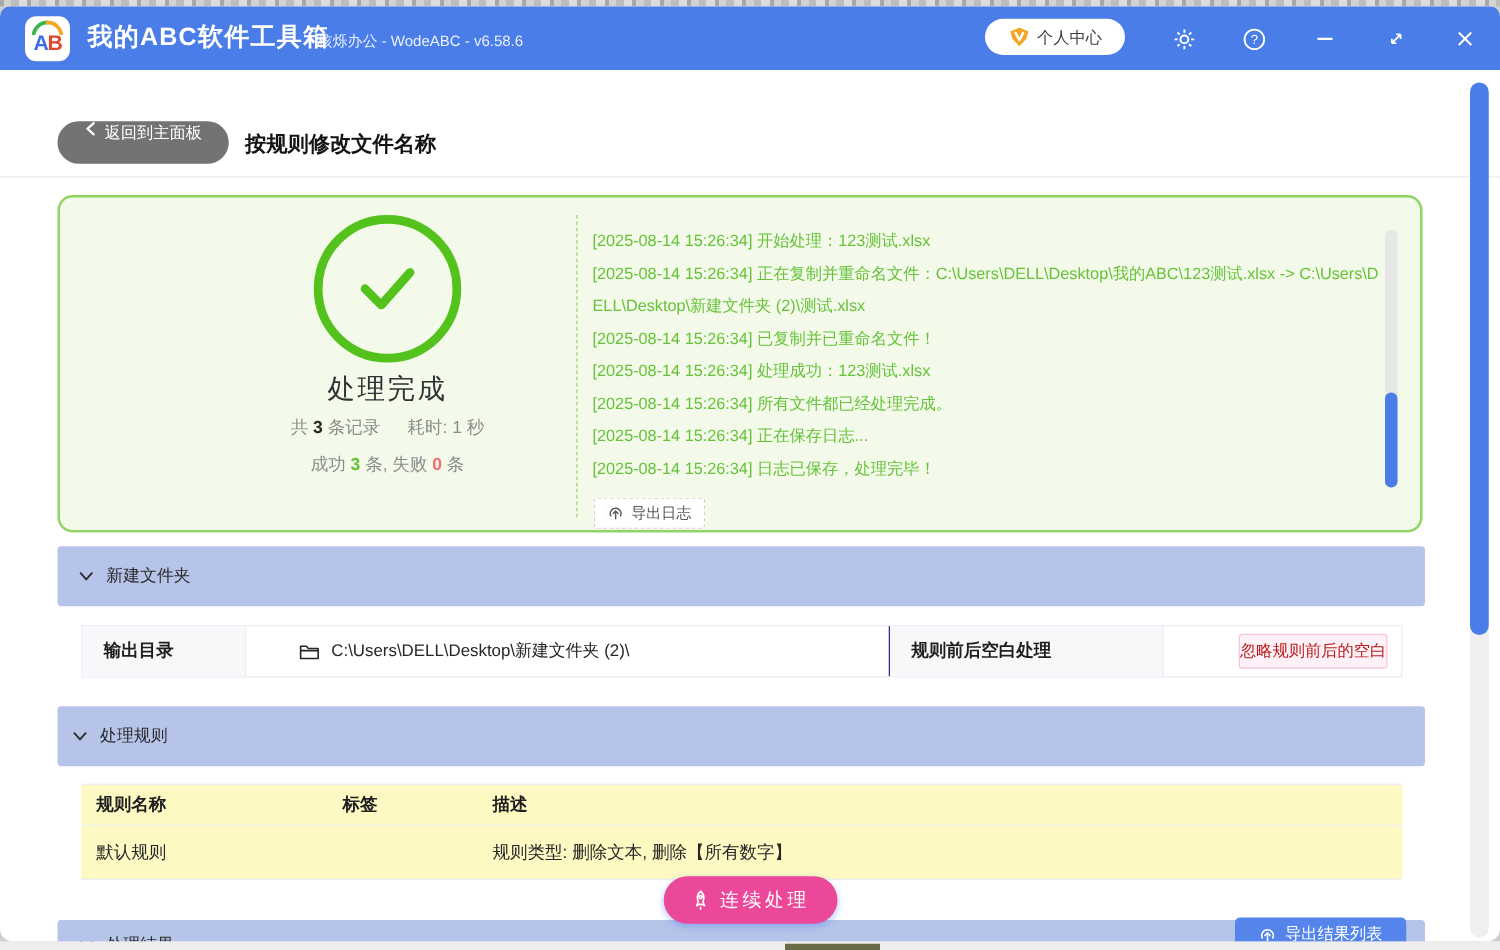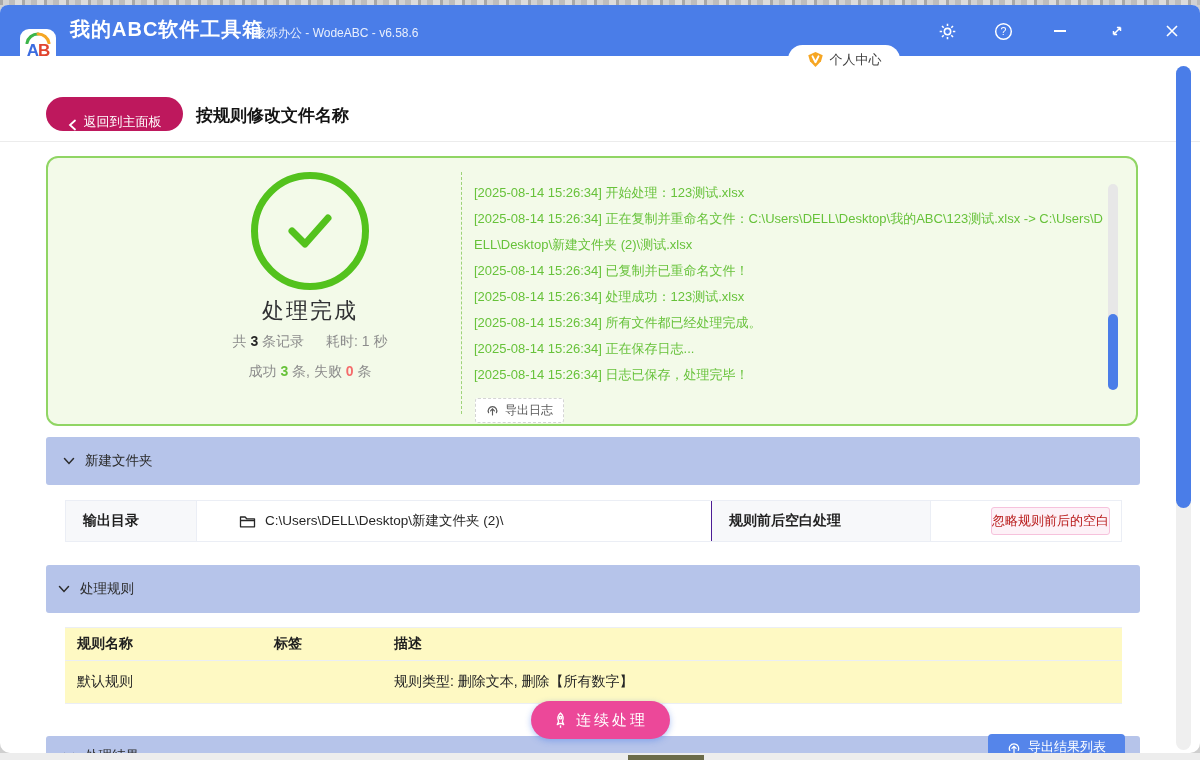--- a/index.html
+++ b/index.html
@@ -10,34 +10,34 @@
     background:repeating-linear-gradient(90deg,#a8a8a8 0 3px,#d2d2d2 3px 9px,#bdbdbd 9px 15px,#dcdcdc 15px 22px); }
   .desktop-strip-bottom { position:absolute; left:0; top:753px; width:1200px; height:7px; background:#ededed; }
   .desktop-chip { position:absolute; left:628px; top:755px; width:76px; height:5px; background:#6b6b4a; }
 
   .window { position:absolute; left:0; top:5px; width:1200px; height:748px; background:#ffffff;
     border-radius:8px 8px 10px 10px; overflow:hidden; }
 
   
   .titlebar { position:absolute; left:0; top:0; width:1200px; height:51px; background:#4a7de8; }
   .logo { position:absolute; left:20px; top:8px; width:36px; height:36px; background:#ffffff; border-radius:9px;
-    display:flex; align-items:flex-end; justify-content:center; overflow:hidden;margin-top:16px; }
+    display:flex; align-items:flex-end; justify-content:center; overflow:hidden; }
   .logo-ab { font-size:17px; font-weight:bold; line-height:1; padding-bottom:6px; letter-spacing:-1px; }
   .logo-ab .a { color:#3b6ce0; } .logo-ab .b { color:#e0442f; }
   .logo-arc { position:absolute; left:4px; top:3px; }
   .app-title { position:absolute; left:70px; top:11px; color:#ffffff; font-size:20px; font-weight:bold; letter-spacing:1px; }
   .app-subtitle { position:absolute; left:254px; top:20px; color:rgba(255,255,255,.88); font-size:12px; }
   .user-center { position:absolute; left:788px; top:10px; width:112px; height:29px; background:#ffffff; border-radius:15px;
-    display:flex; align-items:center; justify-content:center; gap:6px; cursor:pointer;margin-top:30px; }
+    display:flex; align-items:center; justify-content:center; gap:6px; cursor:pointer; }
   .user-center span { font-size:13px; color:#3d3d3d; }
   .tb-icon { position:absolute; top:15px; width:22px; height:22px; display:flex; align-items:center; justify-content:center; cursor:pointer; }
 
   
-  .back-btn { position:absolute; left:46px; top:92px; width:137px; height:34px; background:#be185d; border-radius:17px;
-    display:flex; align-items:flex-end; justify-content:center; gap:7px; color:#fff; font-size:13px; cursor:pointer; }
+  .back-btn { position:absolute; left:46px; top:92px; width:137px; height:34px; background:#737373; border-radius:17px;
+    display:flex; align-items:flex-start; justify-content:center; gap:7px; color:#fff; font-size:13px; cursor:pointer; }
   .page-title { position:absolute; left:196px; top:99px; font-size:17px; font-weight:bold; color:#141414; }
   .hdivider { position:absolute; left:0; top:136px; width:1200px; height:1px; background:#ececec; }
 
   
   .panel { position:absolute; left:46px; top:151px; width:1092px; height:270px; background:#f3fae9;
     border:2px solid #90d564; border-radius:12px; }
   .check-circle { position:absolute; left:203px; top:14px; width:118px; height:118px; border:7px solid #53c21d;
     border-radius:50%; display:flex; align-items:center; justify-content:center; }
   .status-title { position:absolute; left:112px; top:138px; width:300px; text-align:center; font-size:22px; color:#303133; letter-spacing:2px; }
   .stat-line1 { position:absolute; left:62px; top:175px; width:400px; text-align:center; font-size:14px; color:#8c8c8c; }

